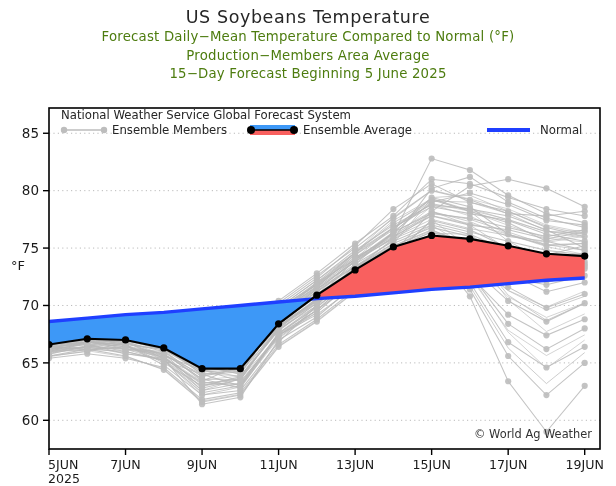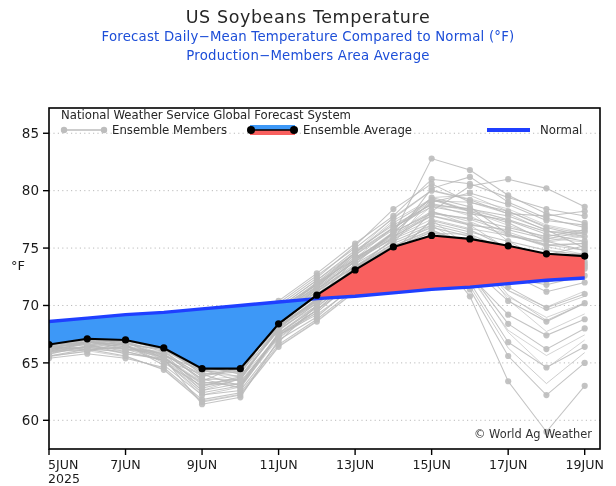--- a/index.html
+++ b/index.html
@@ -32,21 +32,21 @@
   .title-main {
     font-size: 17.5px;
     letter-spacing: 0.6px;
     line-height: 22px;
     color: #262626;
   }
   .title-sub {
     font-size: 13.3px;
     letter-spacing: 0.2px;
     line-height: 18.5px;
-    color: #1d4ed8;
+    color: #4d7c0f;
   }
   
   #chart-svg {
     position: absolute;
     left: 0;
     top: 0;
     width: 616px;
     height: 486px;
   }
   
@@ -77,20 +77,21 @@
 </style>
 </head>
 <body>
 
 <div id="page">
 
   <div class="titles">
     <div class="title-main">US Soybeans Temperature</div>
     <div class="title-sub">Forecast Daily−Mean Temperature Compared to Normal (°F)</div>
     <div class="title-sub">Production−Members Area Average</div>
+    <div class="title-sub">15−Day Forecast Beginning 5 June 2025</div>
   </div>
 
   <svg id="chart-svg" viewBox="0 0 616 486" preserveAspectRatio="none">
     <defs>
       <clipPath id="plotclip">
         <rect x="49" y="108" width="551" height="341"></rect>
       </clipPath>
     </defs>
 
     <rect x="49" y="108" width="551" height="341" fill="#ffffff"></rect>

